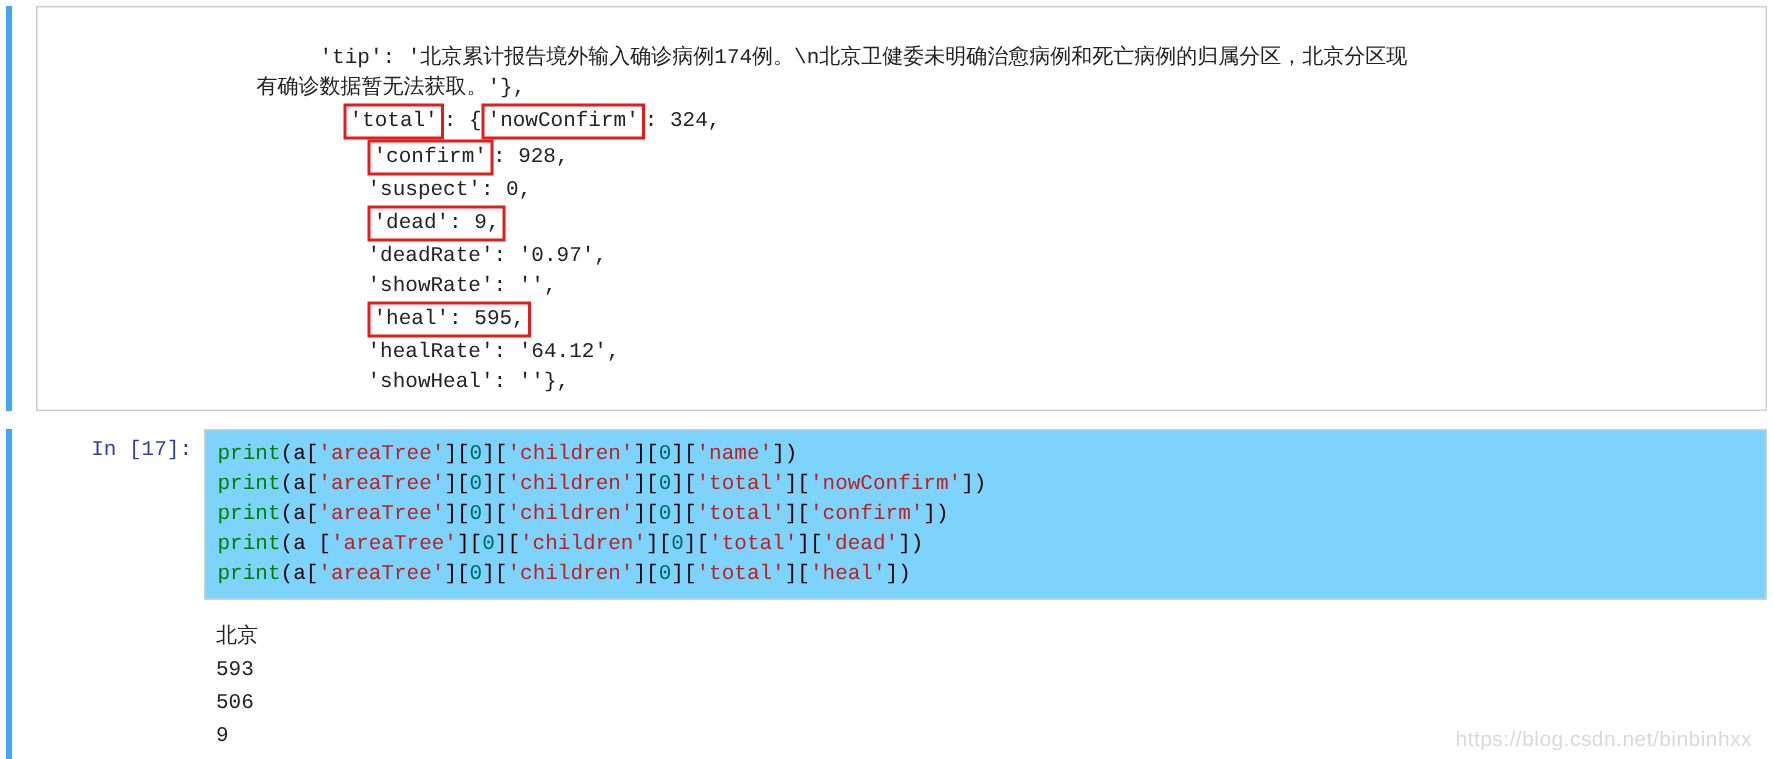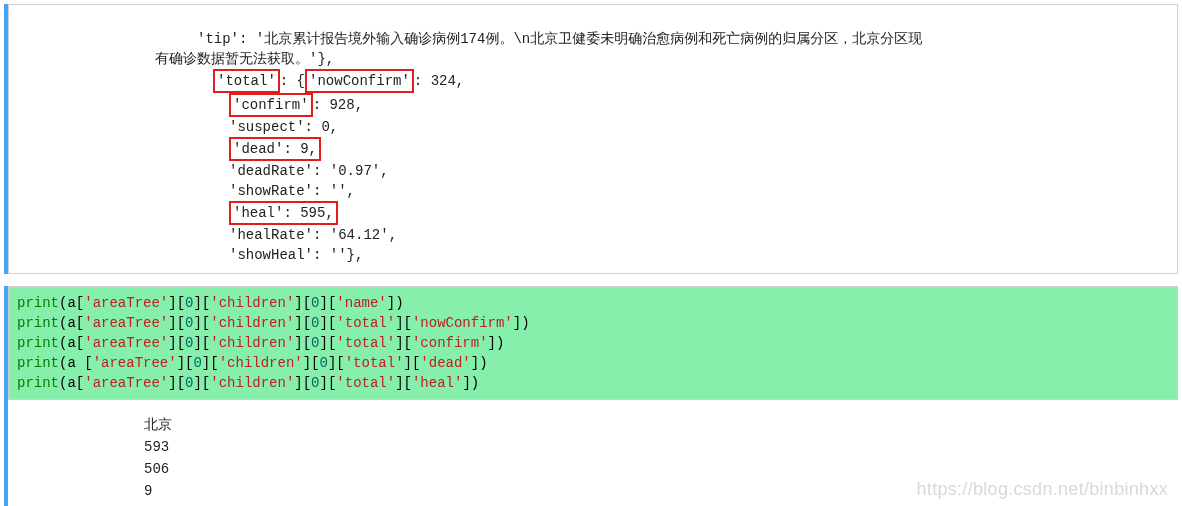--- a/index.html
+++ b/index.html
@@ -10,21 +10,21 @@
       padding: 4px;
     }
     .cell-wrapper {
       border-left: 4px solid #42a5f5;
       margin-bottom: 8px;
     }
     .cell-output-upper {
       border: 1px solid #cfcfcf;
       background: #fff;
       padding: 4px 0 8px 8px;
-      margin-left: 0;
+      margin-left: 16px;
       position: relative;
       overflow: auto;
     }
     .cell-output-upper::-webkit-scrollbar { height: 12px; width: 12px; }
     .cell-output-upper::-webkit-scrollbar-thumb { background: #ccc; }
     .code-text {
       white-space: pre;
       font-family: "SimSun", "Courier New", monospace;
       line-height: 20px;
       color: #222;
@@ -46,21 +46,21 @@
       width: 128px;
       flex-shrink: 0;
       text-align: right;
       padding-right: 8px;
       font-family: "Courier New", monospace;
       color: #303f9f;
       padding-top: 6px;
     }
     .input-area {
       flex: 1;
-      background: #86efac;
+      background: #7dd3fc;
       border: 1px solid #cfcfcf;
       padding: 6px 8px;
       font-family: "Courier New", monospace;
       line-height: 20px;
       white-space: pre;
       overflow-x: auto;
     }
     .py-builtin { color: #008000; }
     .py-string { color: #ba2121; }
     .py-num { color: #006666; }
@@ -76,21 +76,21 @@
       line-height: 22px;
       white-space: pre;
       color: #222;
     }
     .watermark {
       position: fixed;
       right: 14px;
       bottom: 6px;
       color: #d9d9d9;
       font-family: Arial, sans-serif;
-      font-size: 18px;
+      font-size: 14px;
       letter-spacing: 0.3px;
       pointer-events: none;
     }
   </style>
 </head>
 <body>
 
 <div class="cell-wrapper">
   <div class="cell-output-upper">
     <div class="code-text">
@@ -103,20 +103,21 @@
 <span class="indent-3">'deadRate': '0.97',</span>
 <span class="indent-3">'showRate': '',</span>
 <span class="indent-3"><span class="highlight-box">'heal': 595,</span></span>
 <span class="indent-3">'healRate': '64.12',</span>
 <span class="indent-3">'showHeal': ''},</span></div>
   </div>
 </div>
 
 <div class="cell-wrapper">
   <div class="cell-row">
+    <div class="prompt">In  [17]:</div>
     <div class="input-area"><span><span class="py-builtin">print</span><span>(a[</span><span class="py-string">'areaTree'</span><span>][</span><span class="py-num">0</span><span>][</span><span class="py-string">'children'</span><span>][</span><span class="py-num">0</span><span>][</span><span class="py-string">'name'</span><span>])</span></span>
 <span><span class="py-builtin">print</span><span>(a[</span><span class="py-string">'areaTree'</span><span>][</span><span class="py-num">0</span><span>][</span><span class="py-string">'children'</span><span>][</span><span class="py-num">0</span><span>][</span><span class="py-string">'total'</span><span>][</span><span class="py-string">'nowConfirm'</span><span>])</span></span>
 <span><span class="py-builtin">print</span><span>(a[</span><span class="py-string">'areaTree'</span><span>][</span><span class="py-num">0</span><span>][</span><span class="py-string">'children'</span><span>][</span><span class="py-num">0</span><span>][</span><span class="py-string">'total'</span><span>][</span><span class="py-string">'confirm'</span><span>])</span></span>
 <span><span class="py-builtin">print</span><span>(a [</span><span class="py-string">'areaTree'</span><span>][</span><span class="py-num">0</span><span>][</span><span class="py-string">'children'</span><span>][</span><span class="py-num">0</span><span>][</span><span class="py-string">'total'</span><span>][</span><span class="py-string">'dead'</span><span>])</span></span>
 <span><span class="py-builtin">print</span><span>(a[</span><span class="py-string">'areaTree'</span><span>][</span><span class="py-num">0</span><span>][</span><span class="py-string">'children'</span><span>][</span><span class="py-num">0</span><span>][</span><span class="py-string">'total'</span><span>][</span><span class="py-string">'heal'</span><span>])</span></span></div>
   </div>
 
   <div class="output-row">
     <div class="prompt"></div>
     <div class="output-text"><span>北京</span>

